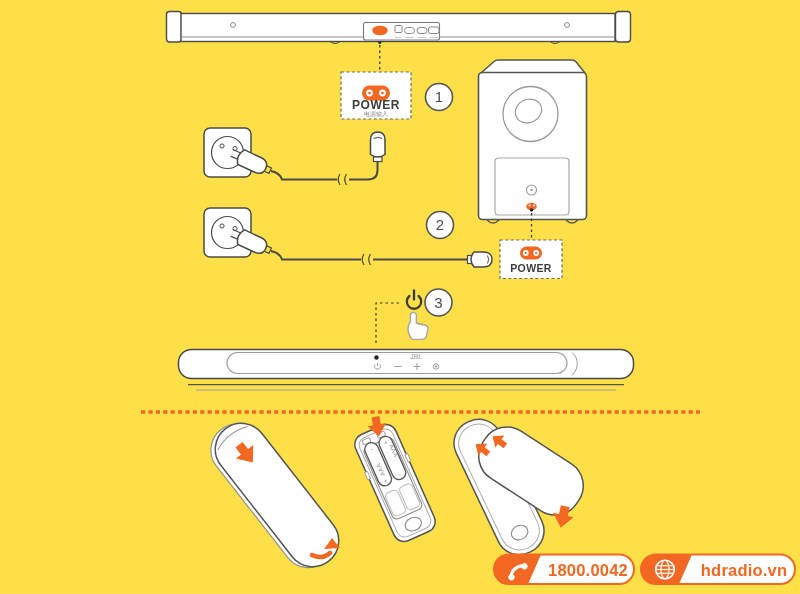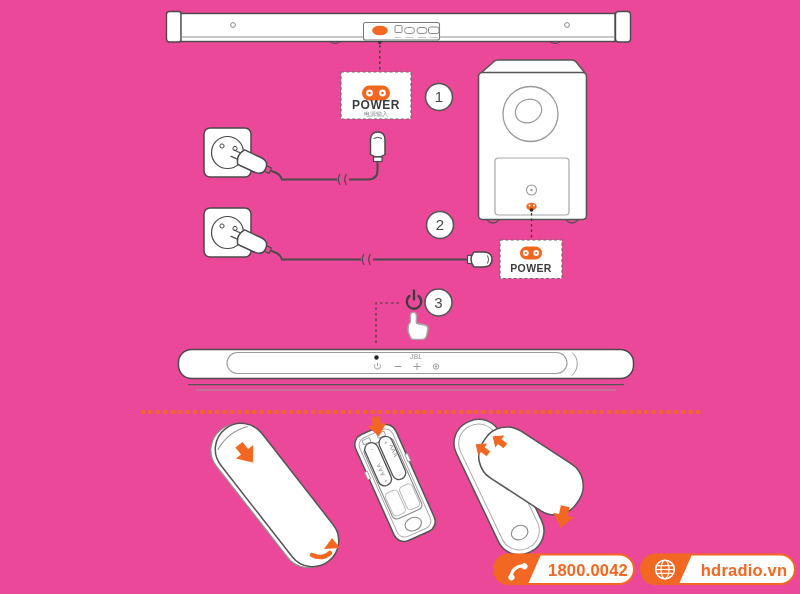--- a/index.html
+++ b/index.html
@@ -1,16 +1,16 @@
 <!DOCTYPE html>
 <html><head>
 <meta charset="utf-8">
 <style>
   html,body{margin:0;padding:0;background:#ffffff;}
-  .stage{position:relative;width:800px;height:594px;background:#ec4899;overflow:hidden;
+  .stage{position:relative;width:800px;height:594px;background:#fde047;overflow:hidden;
          font-family:"Liberation Sans","DejaVu Sans",sans-serif;}
   svg{display:block}
   text{font-family:"Liberation Sans","DejaVu Sans",sans-serif;}
   .t-power {font-size:12px;font-weight:bold;fill:#3c3c3c;text-anchor:middle;letter-spacing:.5px;}
   .t-power2{font-size:10.5px;font-weight:bold;fill:#3c3c3c;text-anchor:middle;letter-spacing:.4px;}
   .t-cn    {font-size:6px;fill:#8a8a8a;text-anchor:middle;}
   .t-step  {font-size:15px;fill:#4a4a4a;text-anchor:middle;}
   .t-brand {font-size:6.5px;font-weight:bold;font-style:italic;fill:#b5b5b5;text-anchor:middle;}
   .t-batt  {font-size:6px;fill:#9a9a9a;text-anchor:middle;letter-spacing:.5px;}
   .t-pol   {font-size:6.5px;fill:#8a8a8a;text-anchor:middle;}

